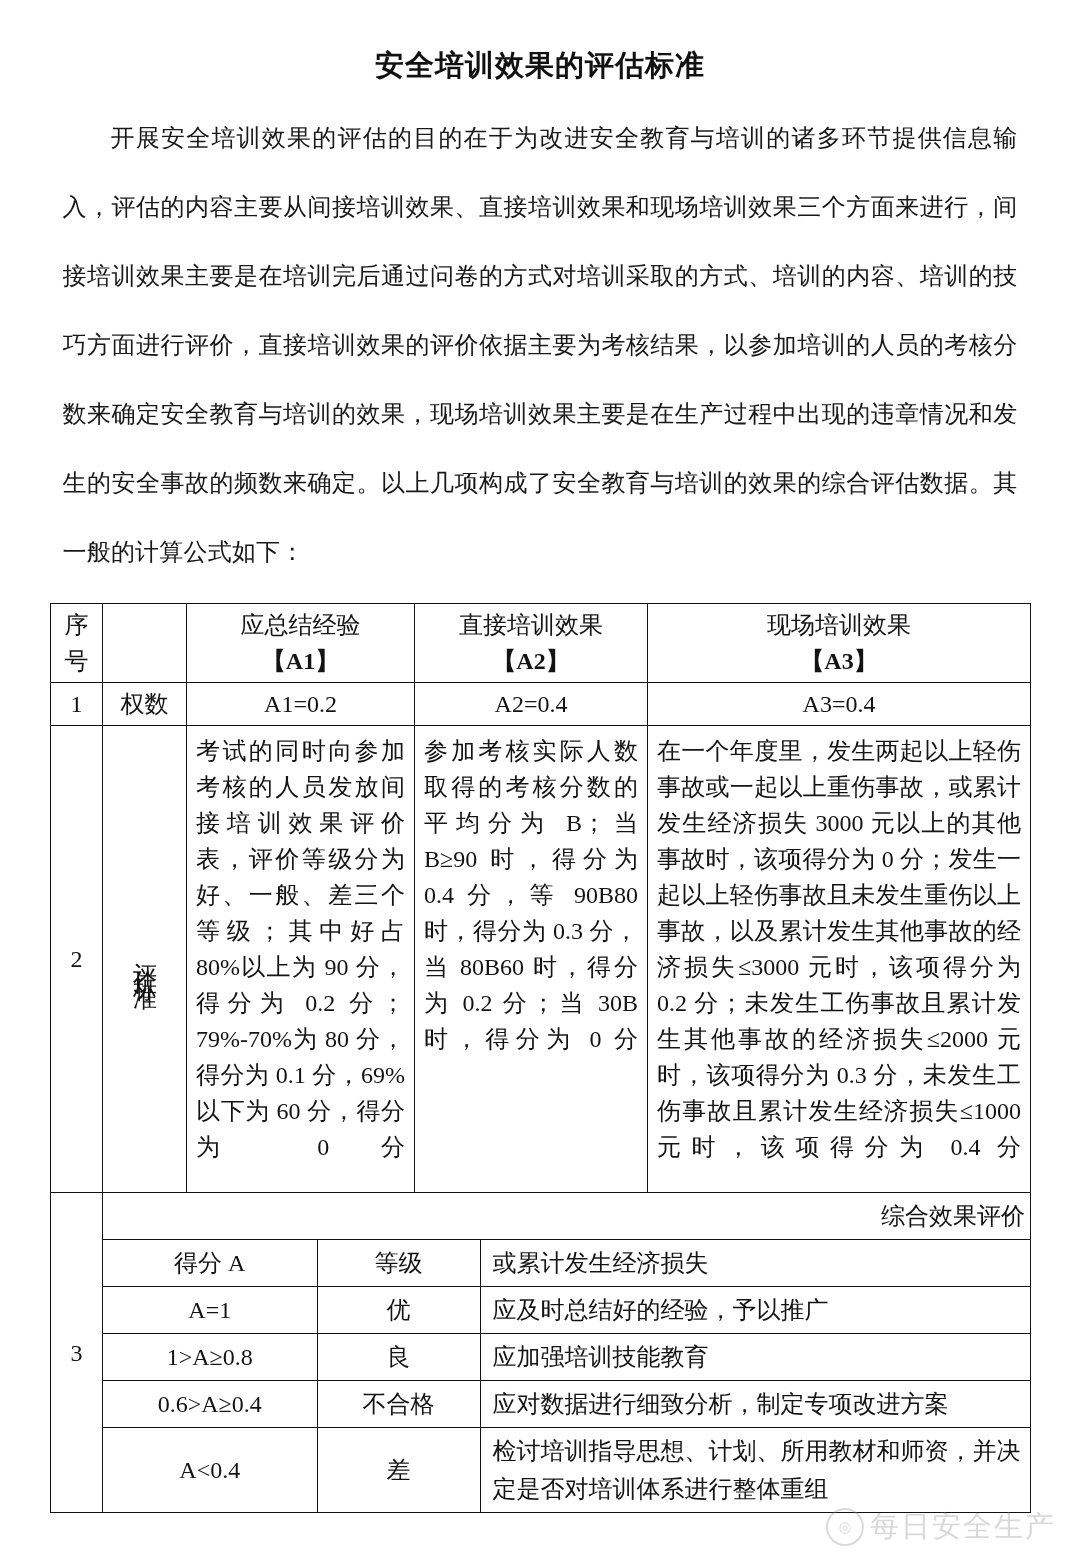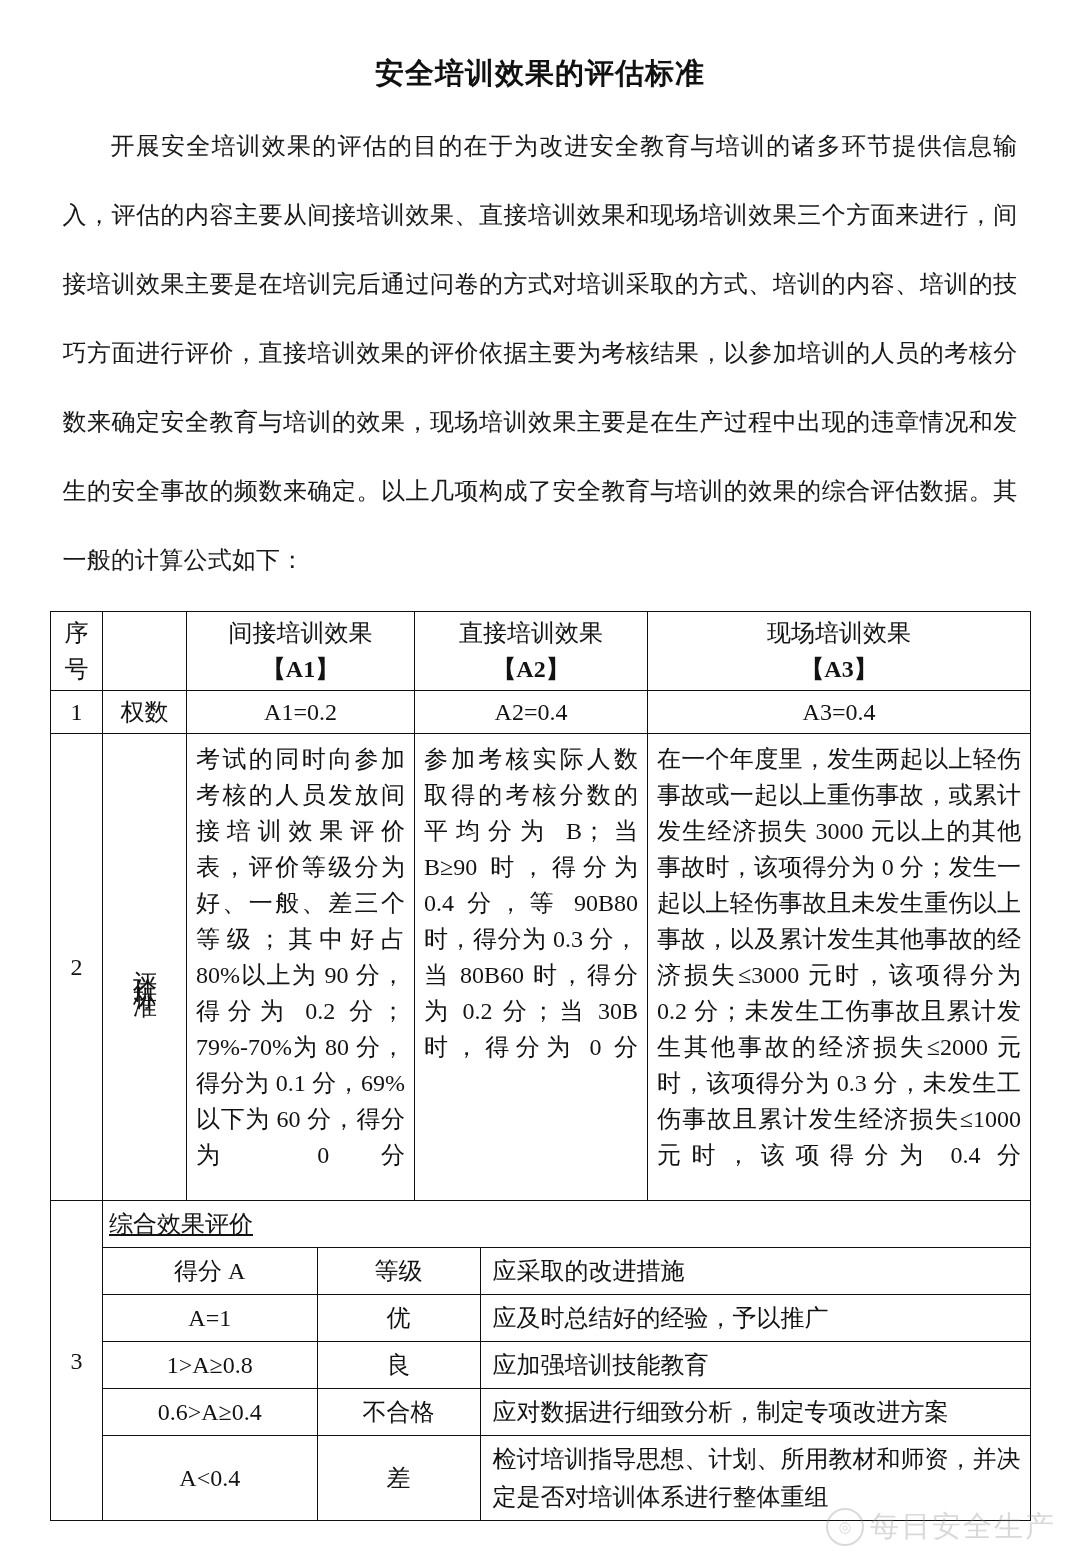--- a/index.html
+++ b/index.html
@@ -13,21 +13,21 @@
     font-family: "Liberation Serif", "DejaVu Serif", serif;
     color: #1a1a1a;
     position: relative;
     overflow: hidden;
   }
   .page {
     position: relative;
     width: 1080px;
     height: 1565px;
     box-sizing: border-box;
-    padding: 16px;
+    padding: 8px;
   }
 
   
   .doc-title {
     text-align: center;
     font-size: 29px;
     font-weight: bold;
     letter-spacing: 1px;
     margin: 0;
     padding-top: 38px;
@@ -115,25 +115,24 @@
     border: 1.4px solid #111;
     padding: 4px 6px;
     line-height: 38px;
     vertical-align: middle;
   }
   table.sub-tbl td.no-left { border-left: none; }
   table.sub-tbl td.no-right { border-right: none; }
   table.sub-tbl td.no-bottom { border-bottom: none; }
 
   .sub-title-cell {
-    text-align: left;
+    text-align: right;
     border-left: none !important;
     border-right: none !important;
     border-top: none !important;
-    text-decoration: underline;
   }
 
   .measure-cell { text-align: left; padding-left: 12px !important; }
 
   
   .watermark {
     position: absolute;
     right: 24px;
     bottom: 18px;
     display: flex;
@@ -182,21 +181,21 @@
       </colgroup>
       <tbody>
 
         <tr>
           <td class="seq-head">
             <div>序</div>
             <div>号</div>
           </td>
           <td class="hdr-cell"></td>
           <td class="hdr-cell">
-            <div>间接培训效果</div>
+            <div>应总结经验</div>
             <div class="hdr-bold">【A1】</div>
           </td>
           <td class="hdr-cell">
             <div>直接培训效果</div>
             <div class="hdr-bold">【A2】</div>
           </td>
           <td class="hdr-cell">
             <div>现场培训效果</div>
             <div class="hdr-bold">【A3】</div>
           </td>
@@ -231,21 +230,21 @@
                 <col style="width:163px">
                 <col style="width:551px">
               </colgroup>
               <tbody>
                 <tr>
                   <td colspan="3" class="sub-title-cell">综合效果评价</td>
                 </tr>
                 <tr>
                   <td class="c-center no-left">得分 A</td>
                   <td class="c-center">等级</td>
-                  <td class="measure-cell no-right">应采取的改进措施</td>
+                  <td class="measure-cell no-right">或累计发生经济损失</td>
                 </tr>
                 <tr>
                   <td class="c-center no-left">A=1</td>
                   <td class="c-center">优</td>
                   <td class="measure-cell no-right">应及时总结好的经验，予以推广</td>
                 </tr>
                 <tr>
                   <td class="c-center no-left">1&gt;A≥0.8</td>
                   <td class="c-center">良</td>
                   <td class="measure-cell no-right">应加强培训技能教育</td>

